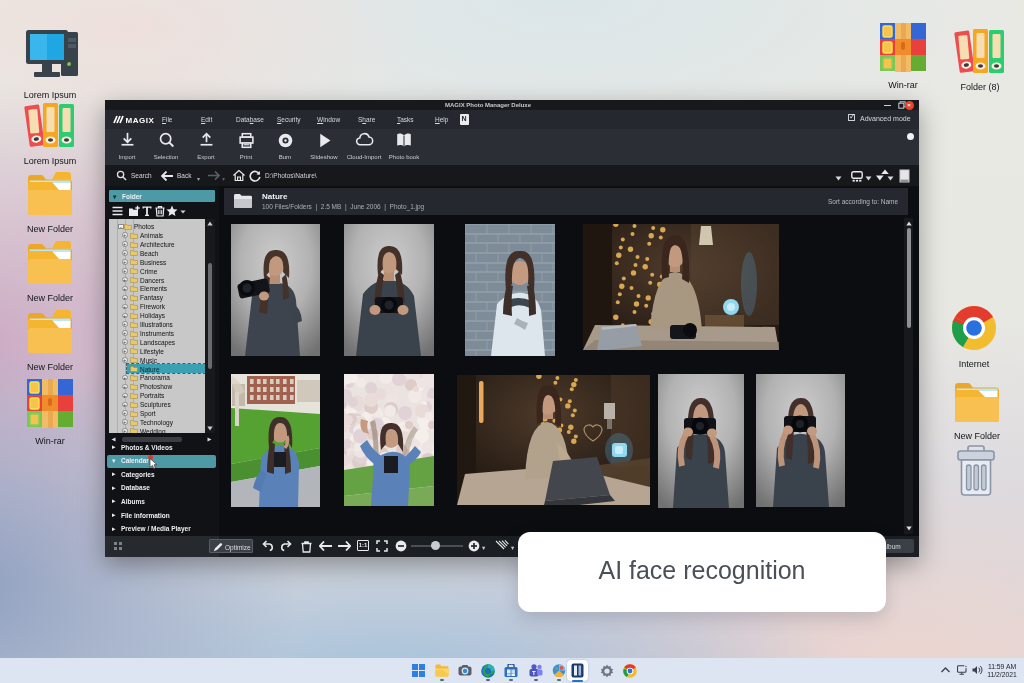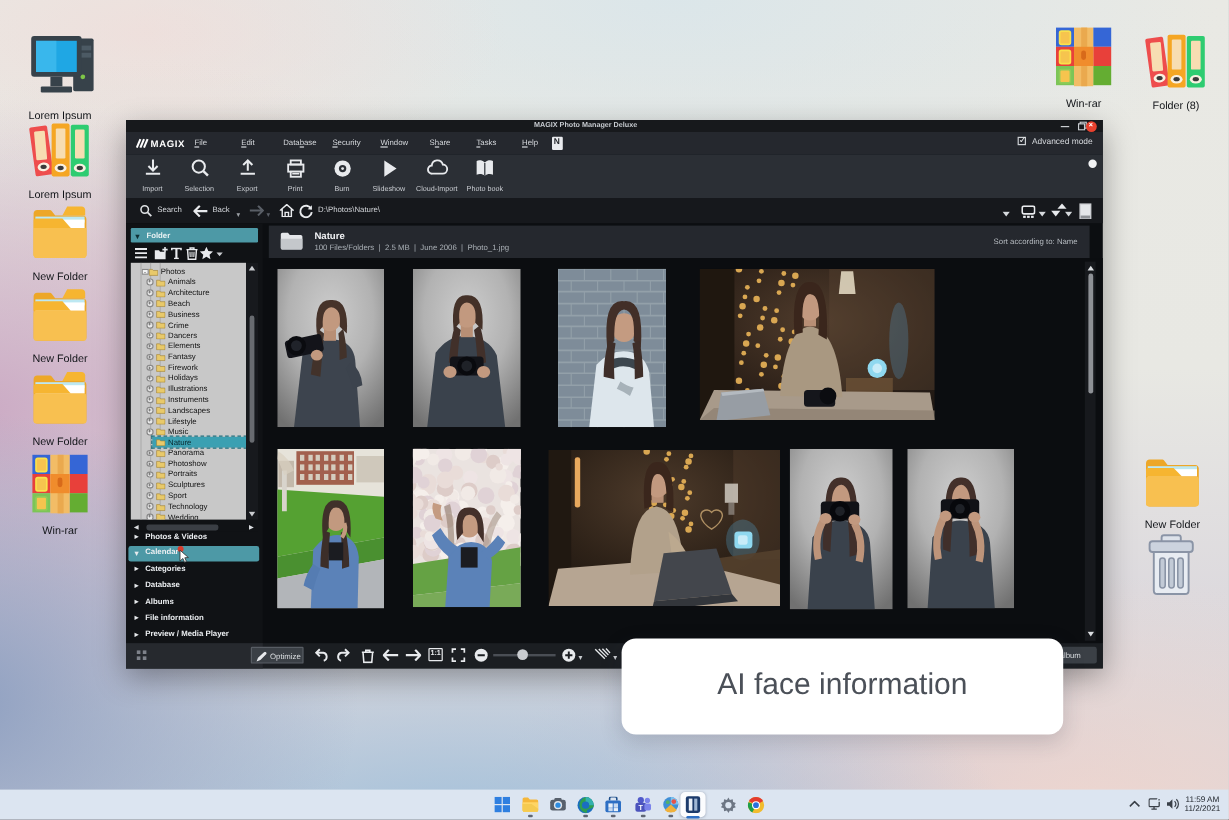--- a/index.html
+++ b/index.html
@@ -167,20 +167,32 @@
       <rect x="19" y="1" width="15" height="44" rx="1.5" fill="#f5a623"></rect>
         <rect x="22.5" y="5" width="8" height="25" rx="1" fill="#f7ddb2"></rect>
         <ellipse cx="26.5" cy="38" rx="5" ry="3.6" fill="#f9f0e0"></ellipse>
         <ellipse cx="26.5" cy="38" rx="2.6" ry="1.8" fill="#3a3a3a"></ellipse>
       <rect x="35" y="2" width="15" height="43" rx="1.5" fill="#2ecc71"></rect>
         <rect x="38.5" y="6" width="8" height="24" rx="1" fill="#f7ddb2"></rect>
         <ellipse cx="42.5" cy="38" rx="5" ry="3.6" fill="#f9f0e0"></ellipse>
         <ellipse cx="42.5" cy="38" rx="2.6" ry="1.8" fill="#3a3a3a"></ellipse>
     </svg>
     <div class="lbl">Folder (8)</div>
+  </div>
+  <div class="dico" style="left:932px;top:305px;">
+    <svg width="46" height="46" viewBox="0 0 46 46">
+      <circle cx="23" cy="23" r="22" fill="#f1bc2e"></circle>
+      <path d="M23 23 L4 12 A22 22 0 0 1 42 12 Z" fill="#e33b2e"></path>
+      <path d="M23 23 L4 12 A22 22 0 0 1 1.2 17 L14 23 Z" fill="#e33b2e"></path>
+      <path d="M23 23 L2.2 16 A22 22 0 0 0 12.6 42.4 Z" fill="#1e9e4a"></path>
+      <path d="M23 23 L12 42 A22 22 0 0 0 23 45 L28 44.4 Z" fill="#f1bc2e"></path>
+      <circle cx="23" cy="23" r="11" fill="#ffffff"></circle>
+      <circle cx="23" cy="23" r="7.8" fill="#2a70de"></circle>
+    </svg>
+    <div class="lbl">Internet</div>
   </div>
   <div class="dico" style="left:935px;top:379px;">
     <svg width="50" height="44" viewBox="0 0 50 44">
       <path d="M3 7 C3 5.3 4.3 4 6 4 L16 4 C17 4 17.8 4.4 18.4 5.2 L21 8.5 L44 8.5 C45.7 8.5 47 9.8 47 11.5 L47 40 C47 41.7 45.7 43 44 43 L6 43 C4.3 43 3 41.7 3 40 Z" fill="#eda728"></path>
       <rect x="4.5" y="9.5" width="41" height="4" fill="#bde8f2"></rect>
       <rect x="4.5" y="12" width="41" height="6" fill="#ffffff"></rect>
       <path d="M3 13 C3 11.9 3.9 11 5 11 L26 11 L33 18 L3 18 Z" fill="#f6b531"></path>
       <rect x="3" y="18" width="44" height="25" rx="2" fill="#f8c050"></rect>
     </svg>
     <div class="lbl">New Folder</div>
@@ -1221,21 +1233,21 @@
           </g>
         </svg>
       <div class="abs" style="left:406px;top:8px;font-size:6.5px;color:#c9ccd0;">▾</div>
       <div class="abs" style="left:763px;top:3px;width:46px;height:14px;background:#3b4046;border-radius:2px;">
         <div class="abs" style="left:15px;top:3.5px;font-size:6.5px;color:#dcdfe2;">album</div>
       </div>
     </div>
   </div>
 
   <div id="card">
-      <div class="txt">AI face information</div>
+      <div class="txt">AI face recognition</div>
     </div>
 
   <div id="taskbar">
 
     <svg class="abs" style="left:412px;top:6px;" width="13" height="13" viewBox="0 0 13 13">
         <rect x="0" y="0" width="6" height="6" fill="#2f7fe0"></rect>
         <rect x="7" y="0" width="6" height="6" fill="#2f7fe0"></rect>
         <rect x="0" y="7" width="6" height="6" fill="#2f7fe0"></rect>
         <rect x="7" y="7" width="6" height="6" fill="#2f7fe0"></rect>
       </svg>

